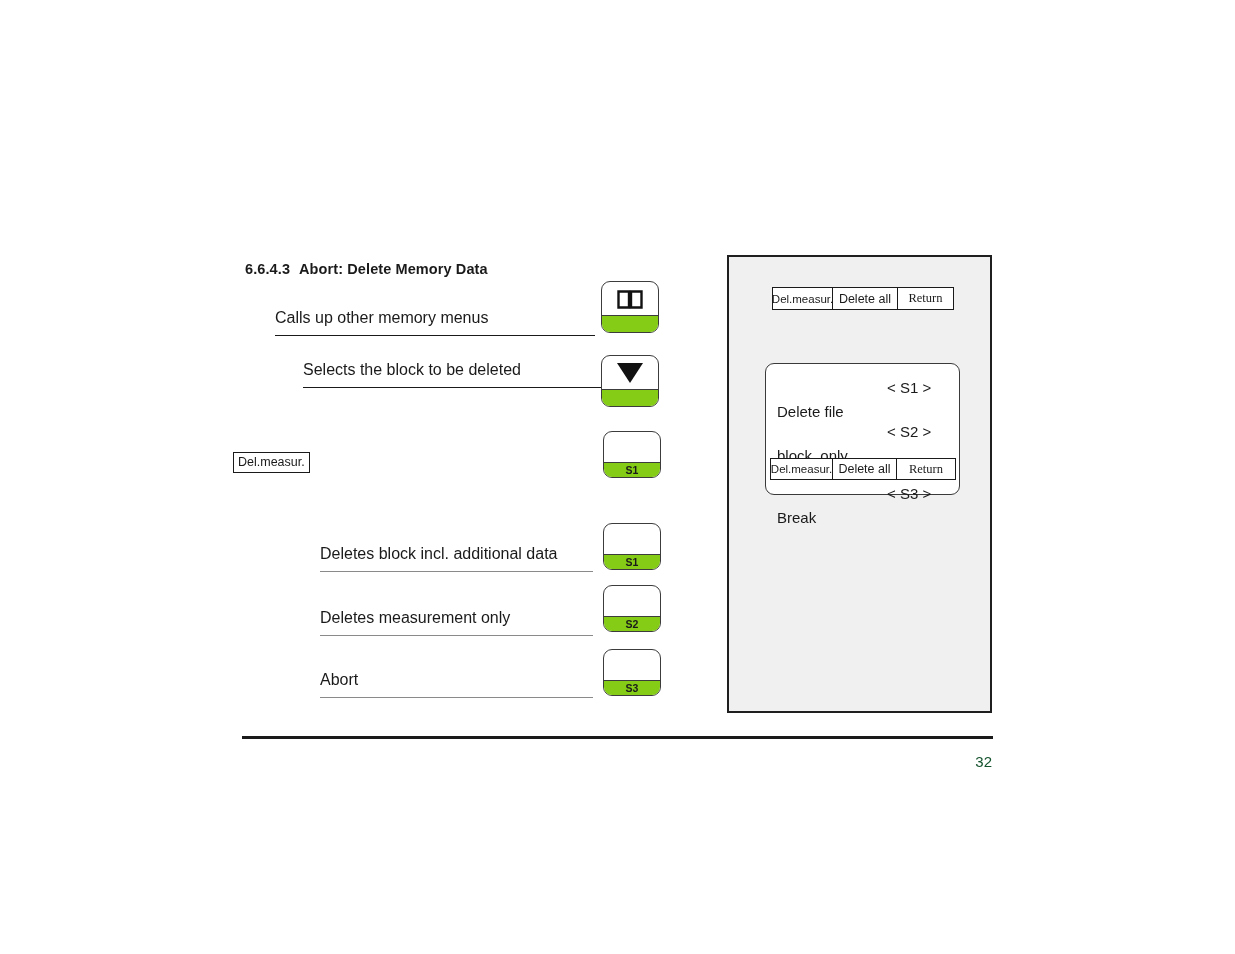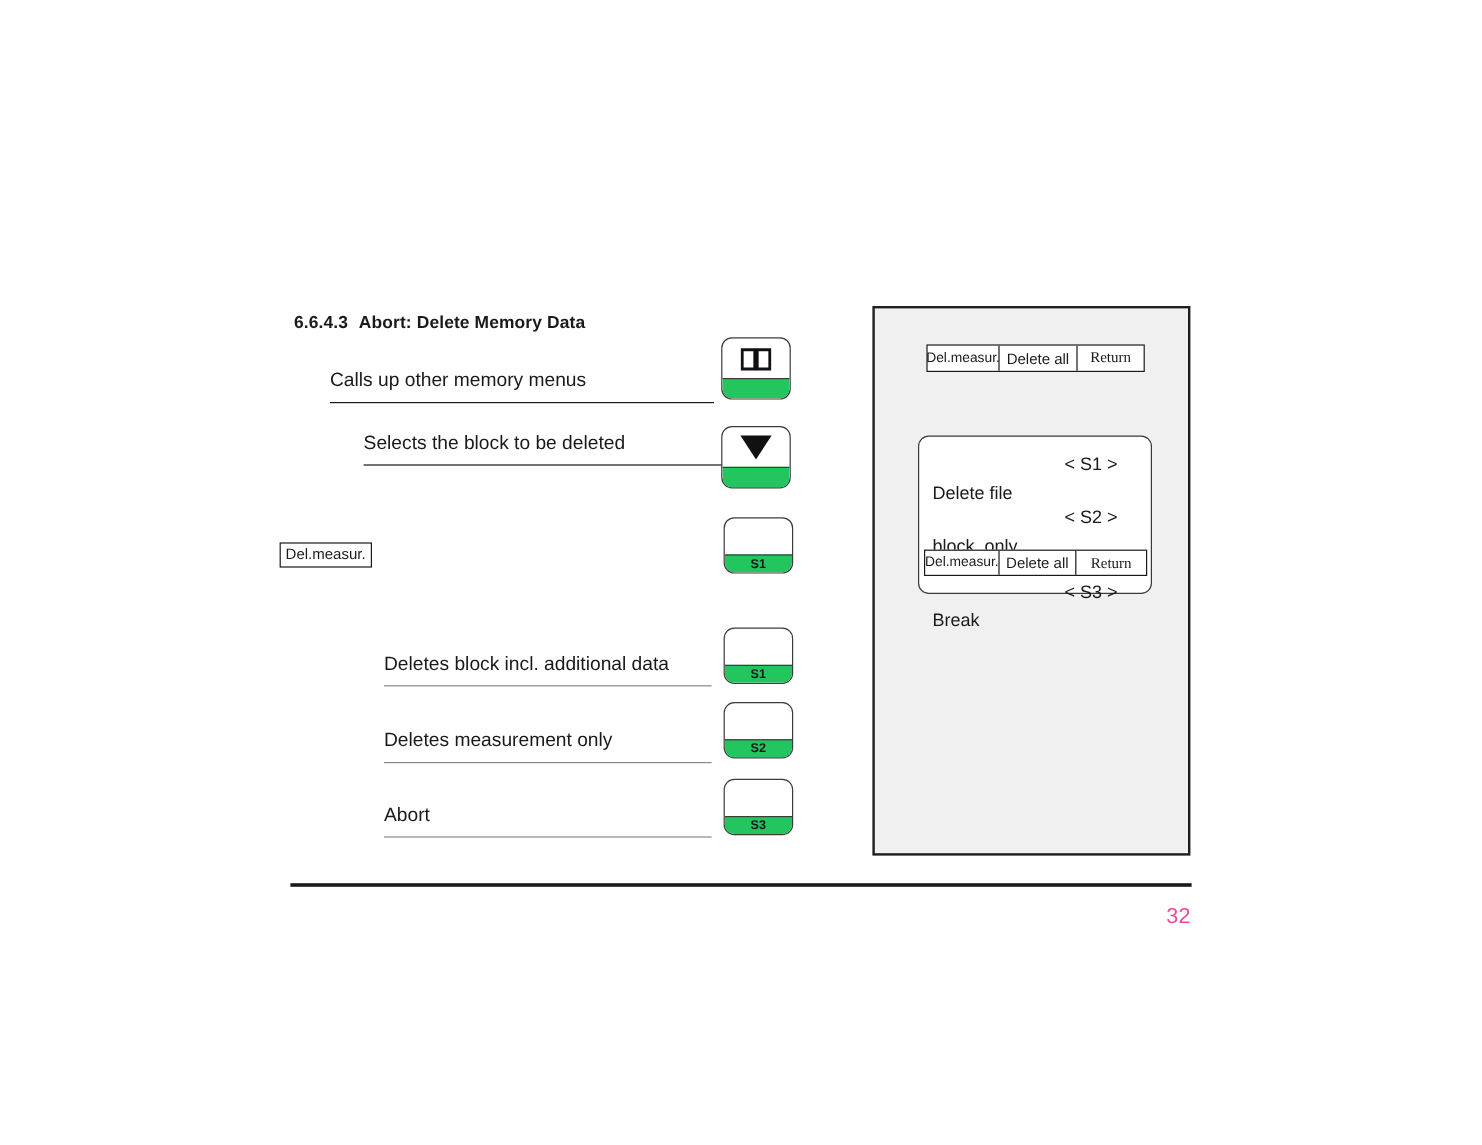--- a/index.html
+++ b/index.html
@@ -88,21 +88,21 @@
     left: 0; right: 0; top: 0;
     bottom: 14px;
     display: flex;
     align-items: center;
     justify-content: center;
   }
   .key .key-foot {
     position: absolute;
     left: 0; right: 0; bottom: 0;
     height: 14px;
-    background: #22c55e;
+    background: #84cc16;
     border-top: 1.3px solid #3c3c3c;
     display: flex;
     align-items: center;
     justify-content: center;
     font-size: 10.5px;
     font-weight: bold;
     letter-spacing: 0.2px;
     color: #1a1a1a;
   }
   .key.tall { height: 52px; }
@@ -209,22 +209,22 @@
     width: 751px;
     height: 0;
     border-bottom: 3px solid #1a1a1a;
   }
   .page-number {
     position: absolute;
     left: 930px;
     top: 753px;
     width: 62px;
     text-align: right;
-    font-size: 18px;
-    color: #ec4899;
+    font-size: 15px;
+    color: #14532d;
   }
 </style>
 </head>
 <body>
 
 <div class="page">
 
   <div class="section-heading">
     <span class="num">6.6.4.3</span><span>Abort: Delete Memory Data</span>
   </div>

